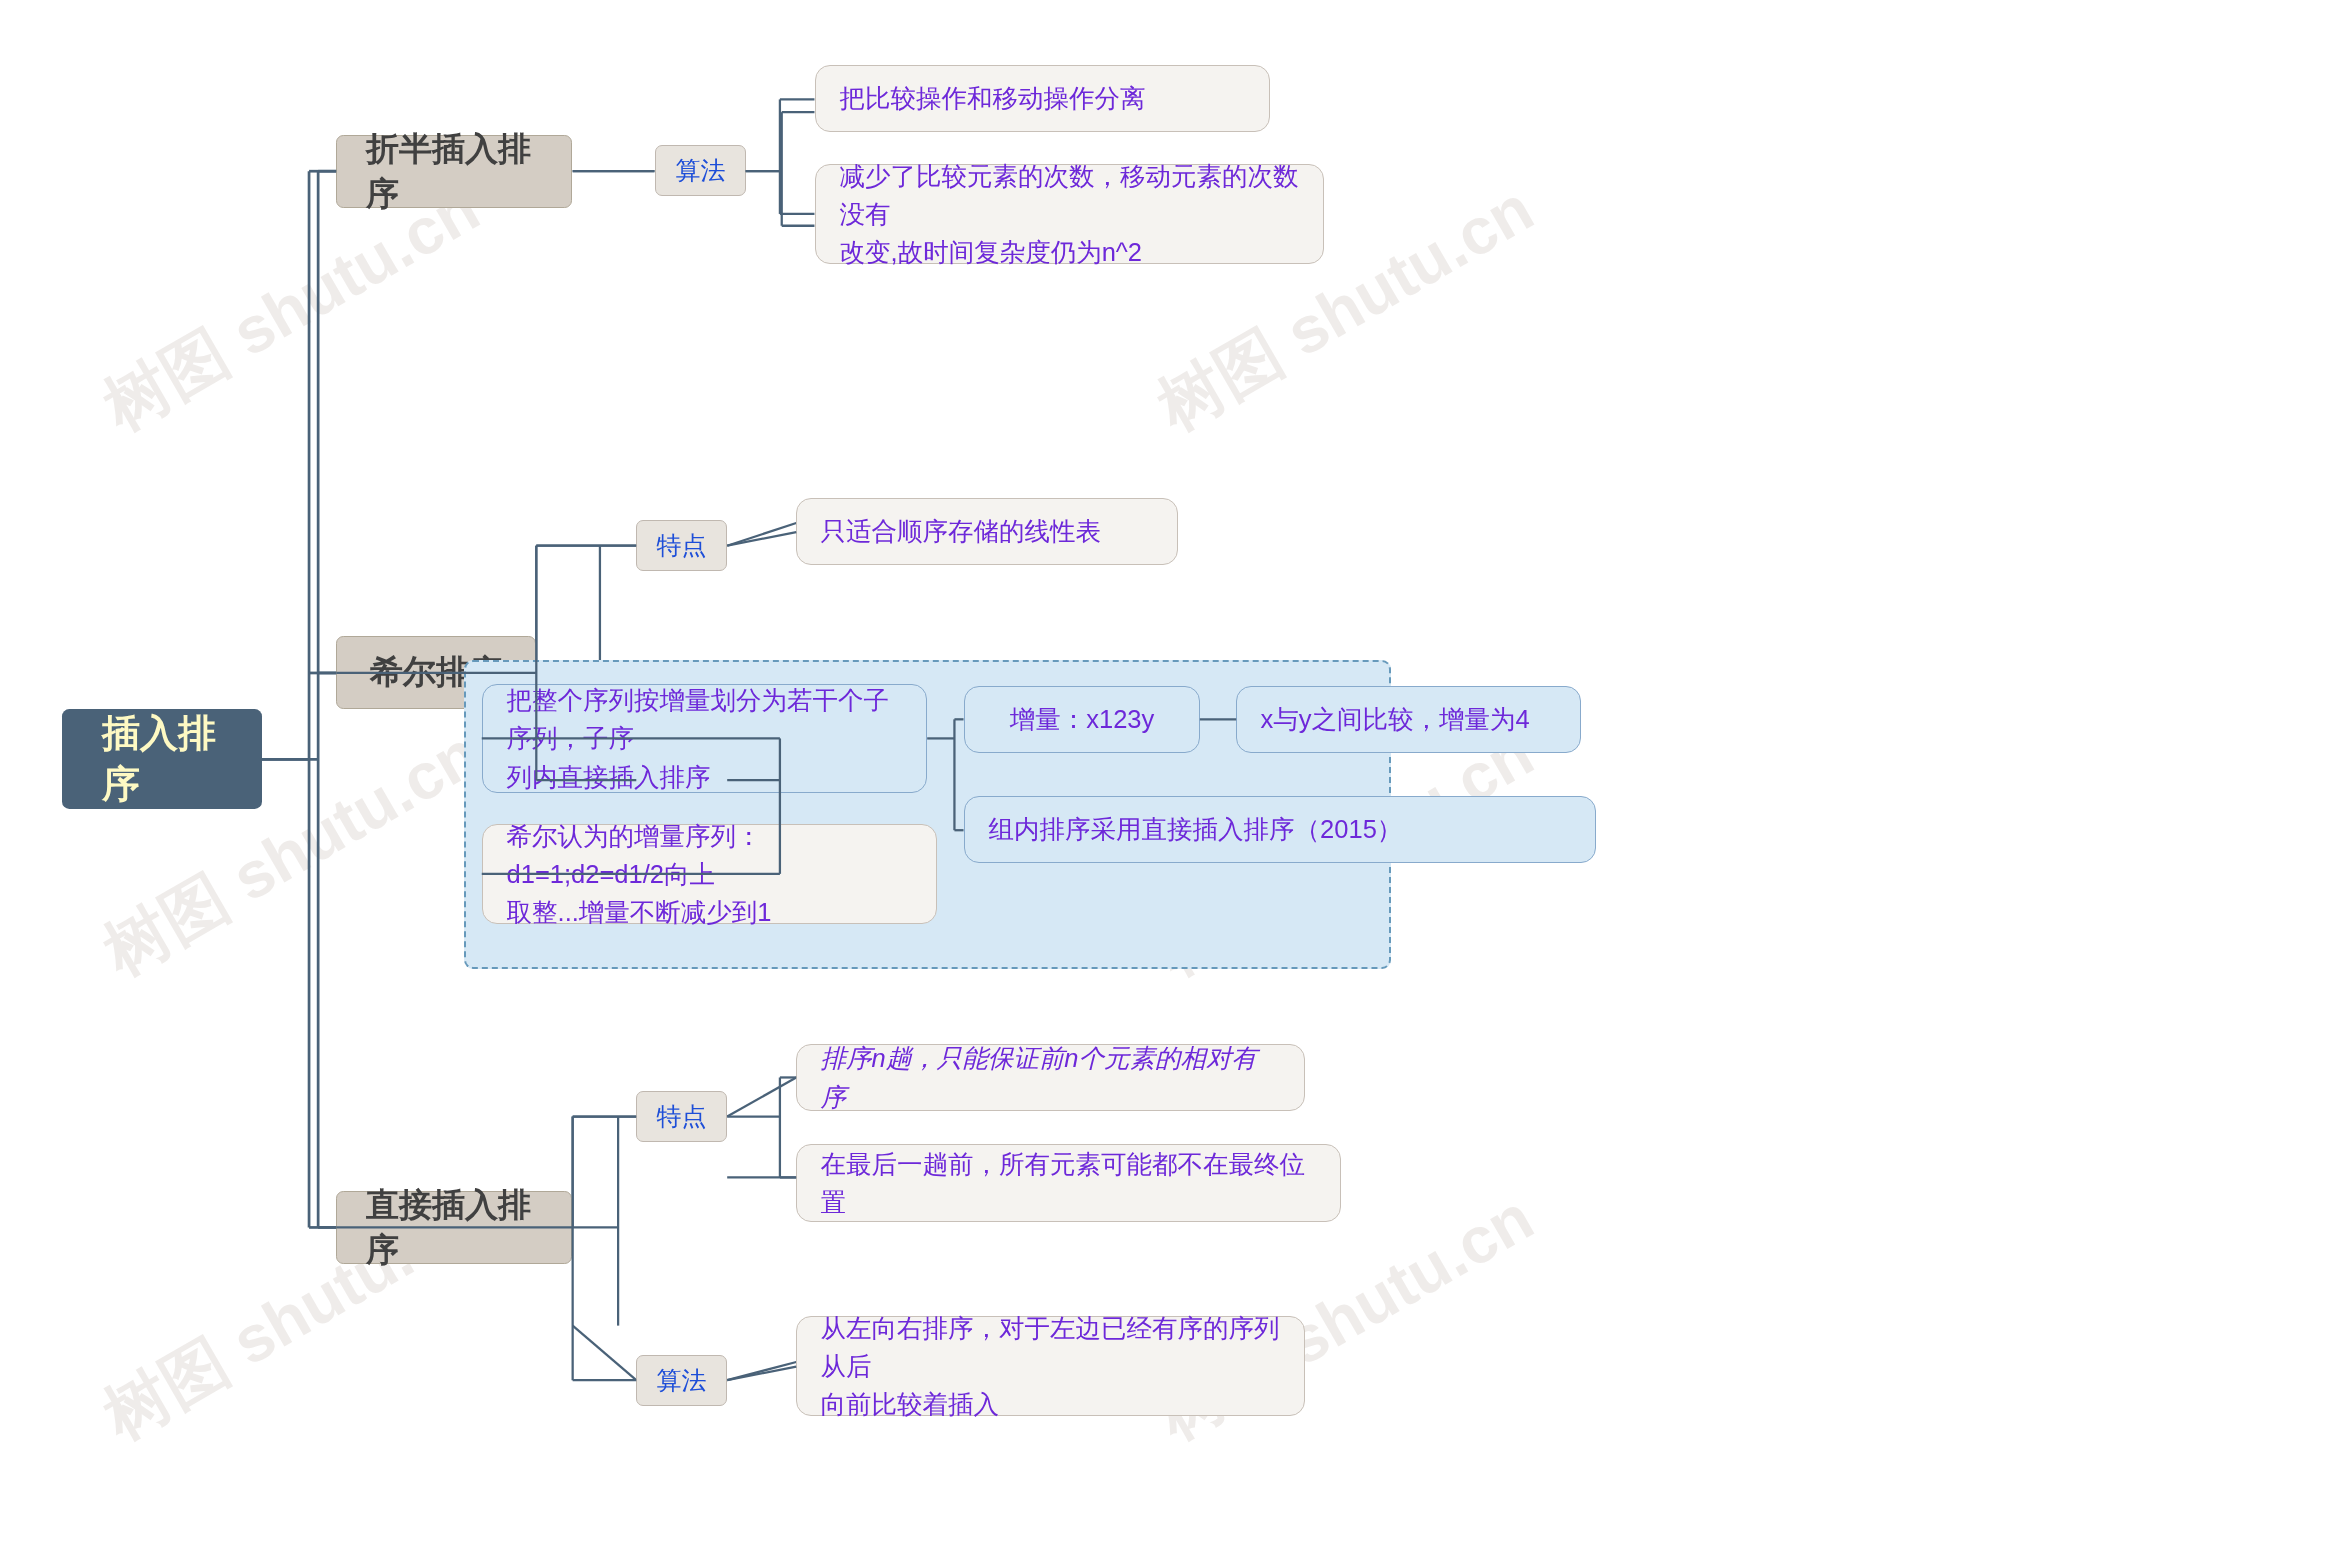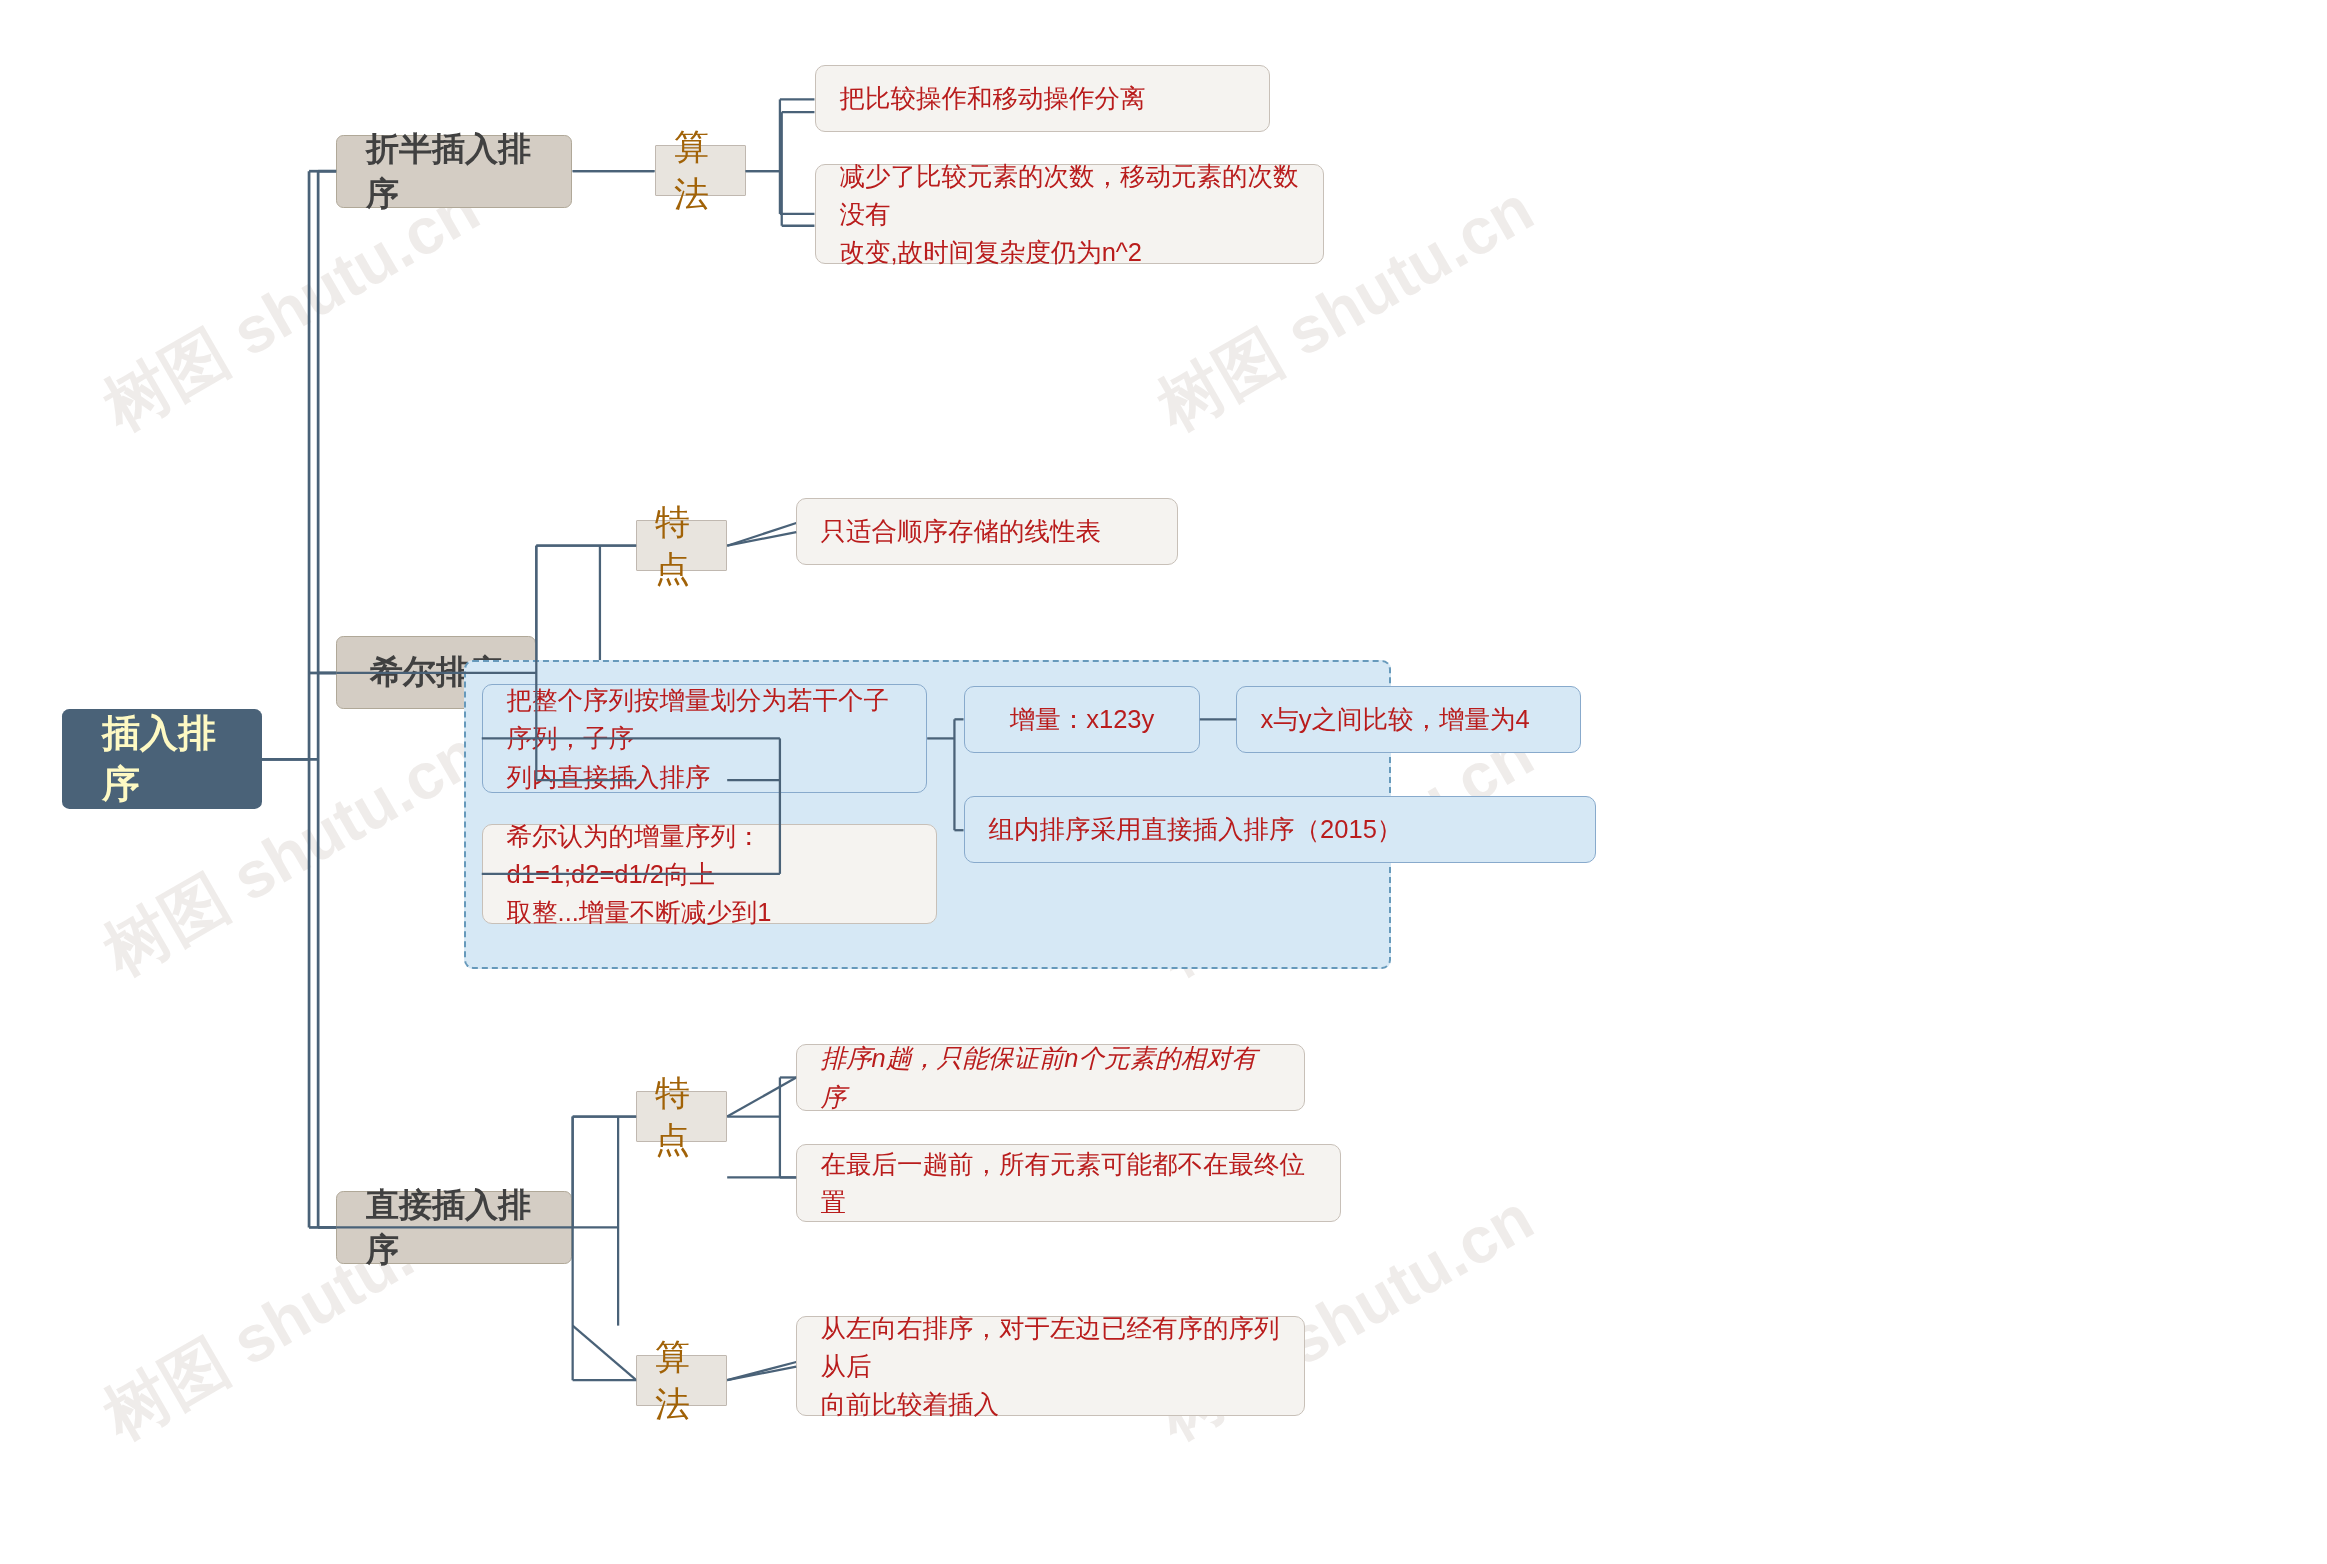--- a/index.html
+++ b/index.html
@@ -57,38 +57,38 @@
       display: flex;
       align-items: center;
       justify-content: center;
       border: 1.8px solid #b0a898;
     }
 
     
     .l2-node {
       position: absolute;
       background: #e8e4de;
-      color: #a16207;
-      font-size: 35px;
+      color: #1d4ed8;
+      font-size: 25px;
       padding: 9px 18px;
-      border-radius: 1px;
+      border-radius: 7px;
       display: flex;
       align-items: center;
       justify-content: center;
       border: 1.4px solid #c0b8b0;
     }
 
     
     .leaf-node {
       position: absolute;
       background: #f5f3f0;
-      color: #b91c1c;
+      color: #6d28d9;
       font-size: 25.5px;
       padding: 16.4px 23.6px;
-      border-radius: 10px;
+      border-radius: 15px;
       border: 1.4px solid #c8c0b8;
       line-height: 1.5;
     }
 
     
     .blue-box {
       position: absolute;
       background: #d6e8f5;
       border: 2.3px dashed #6699bb;
       border-radius: 9px;

